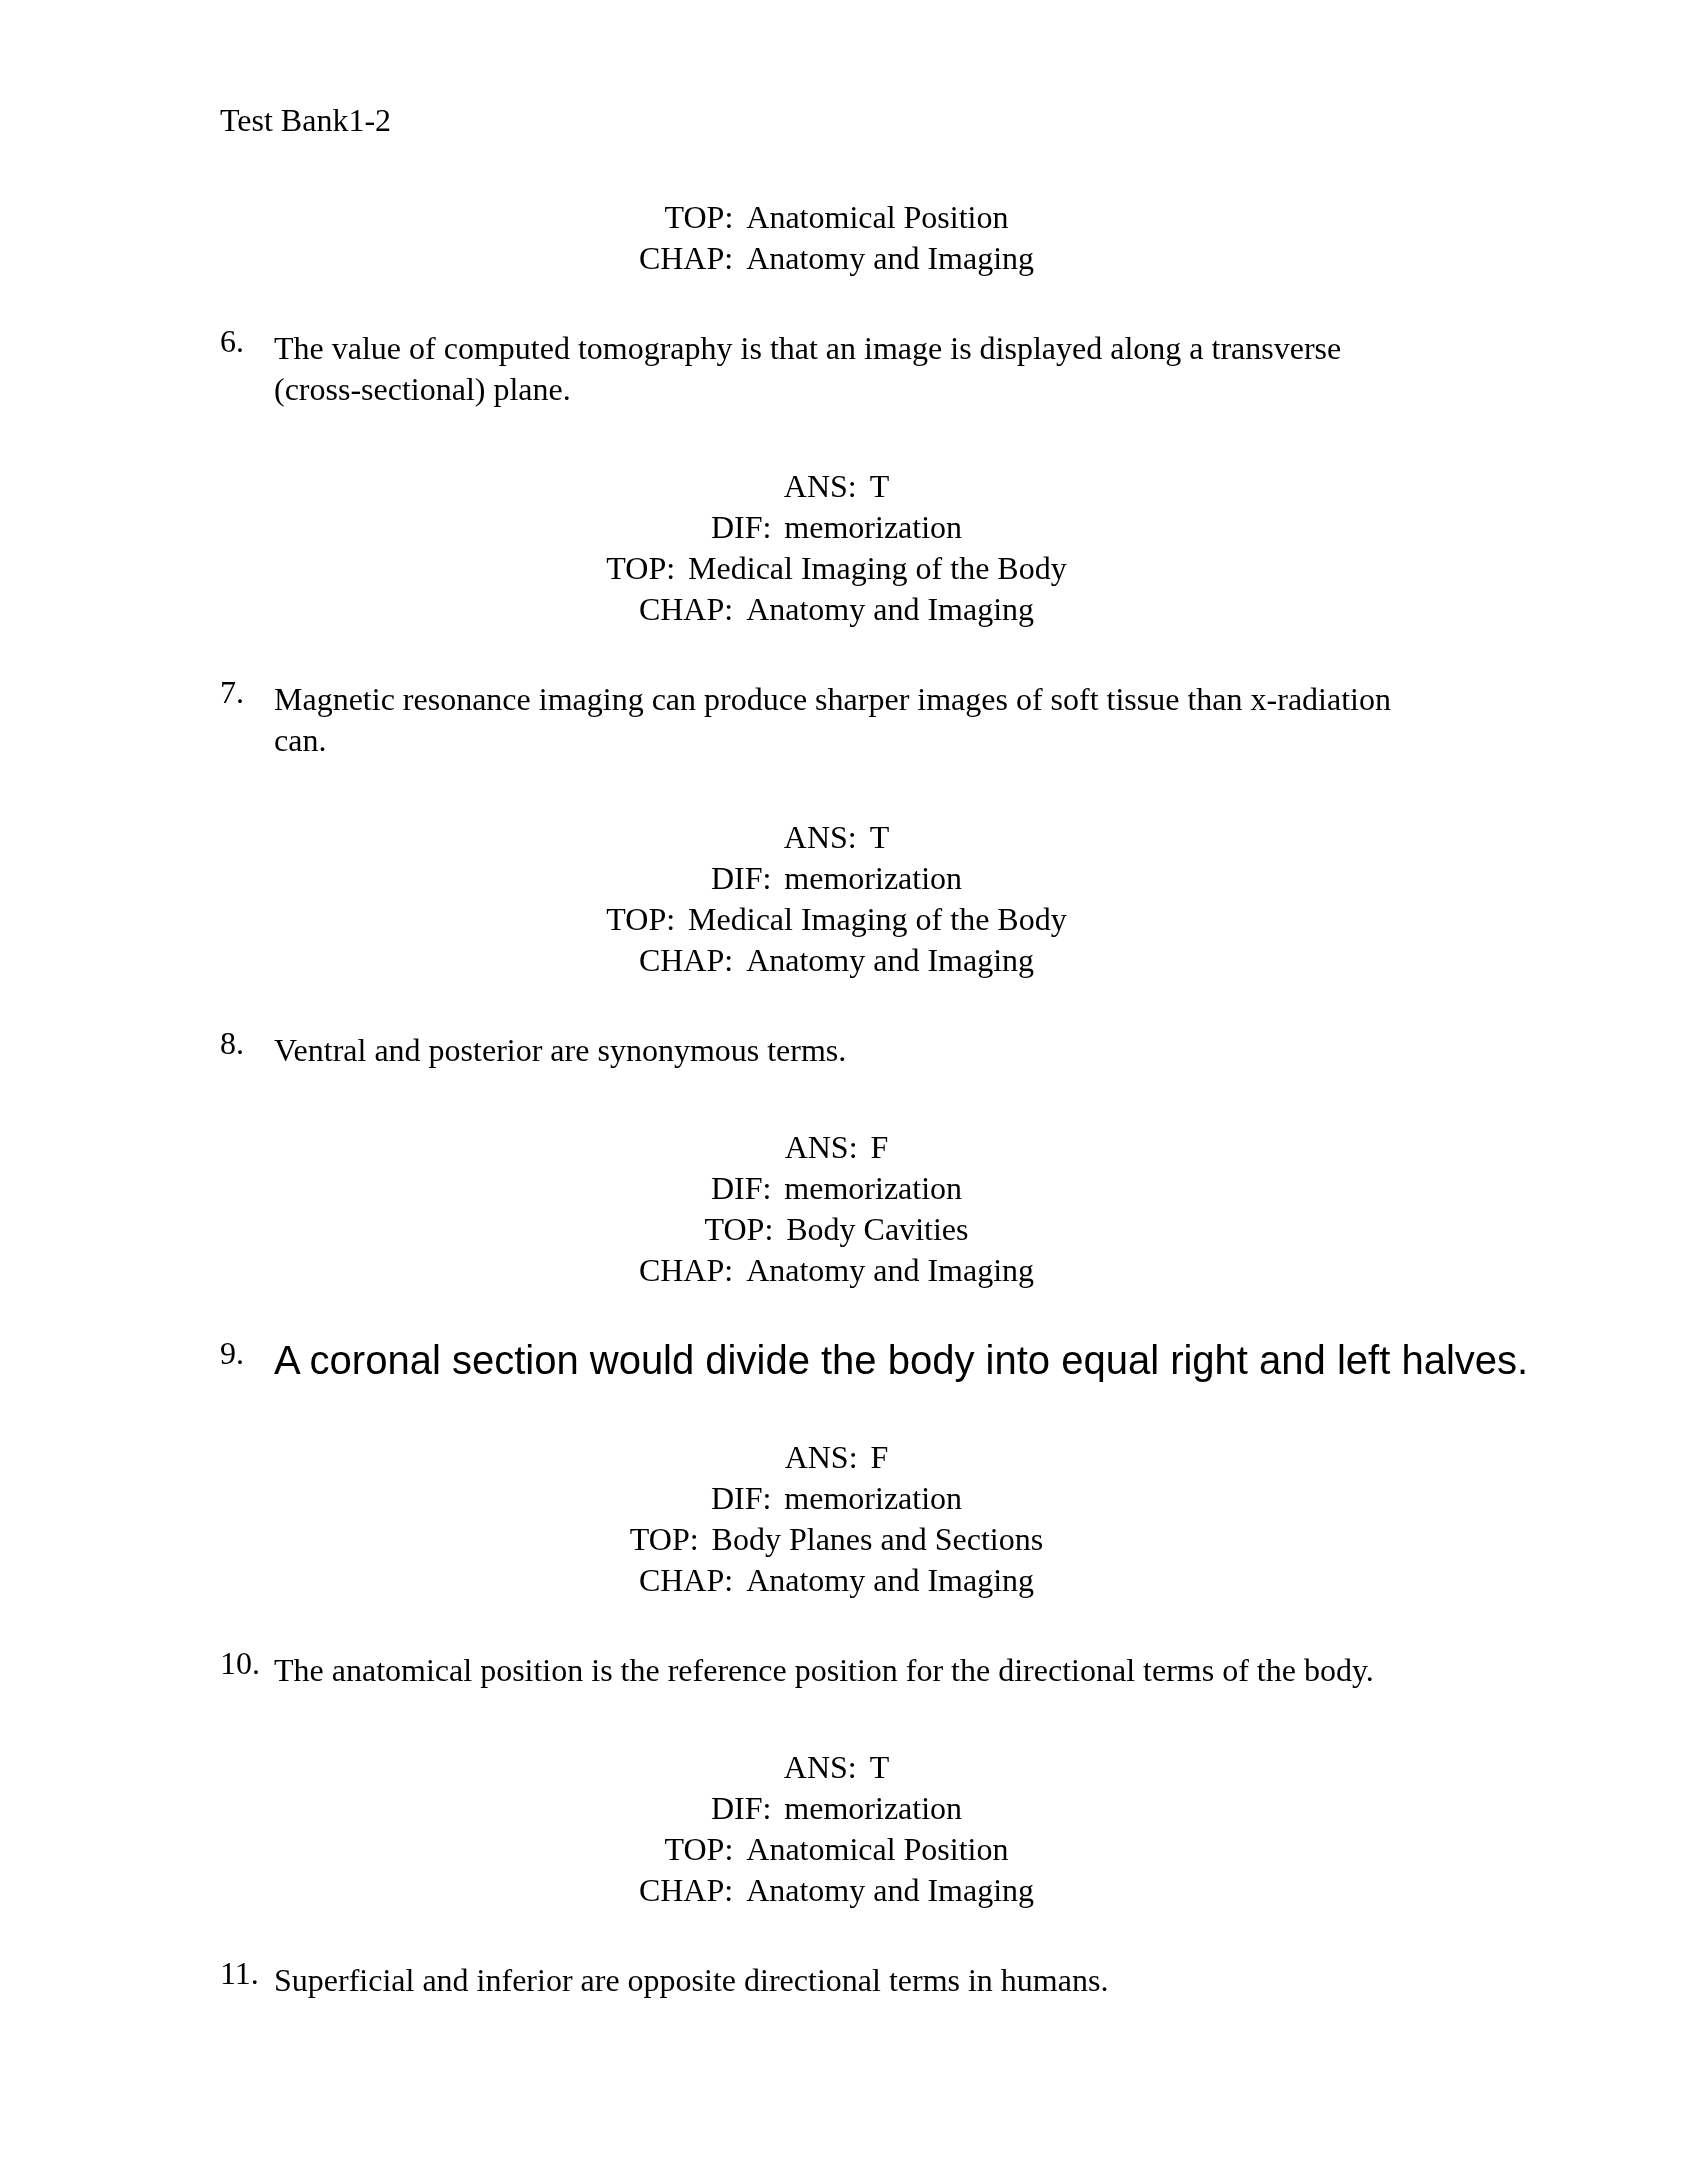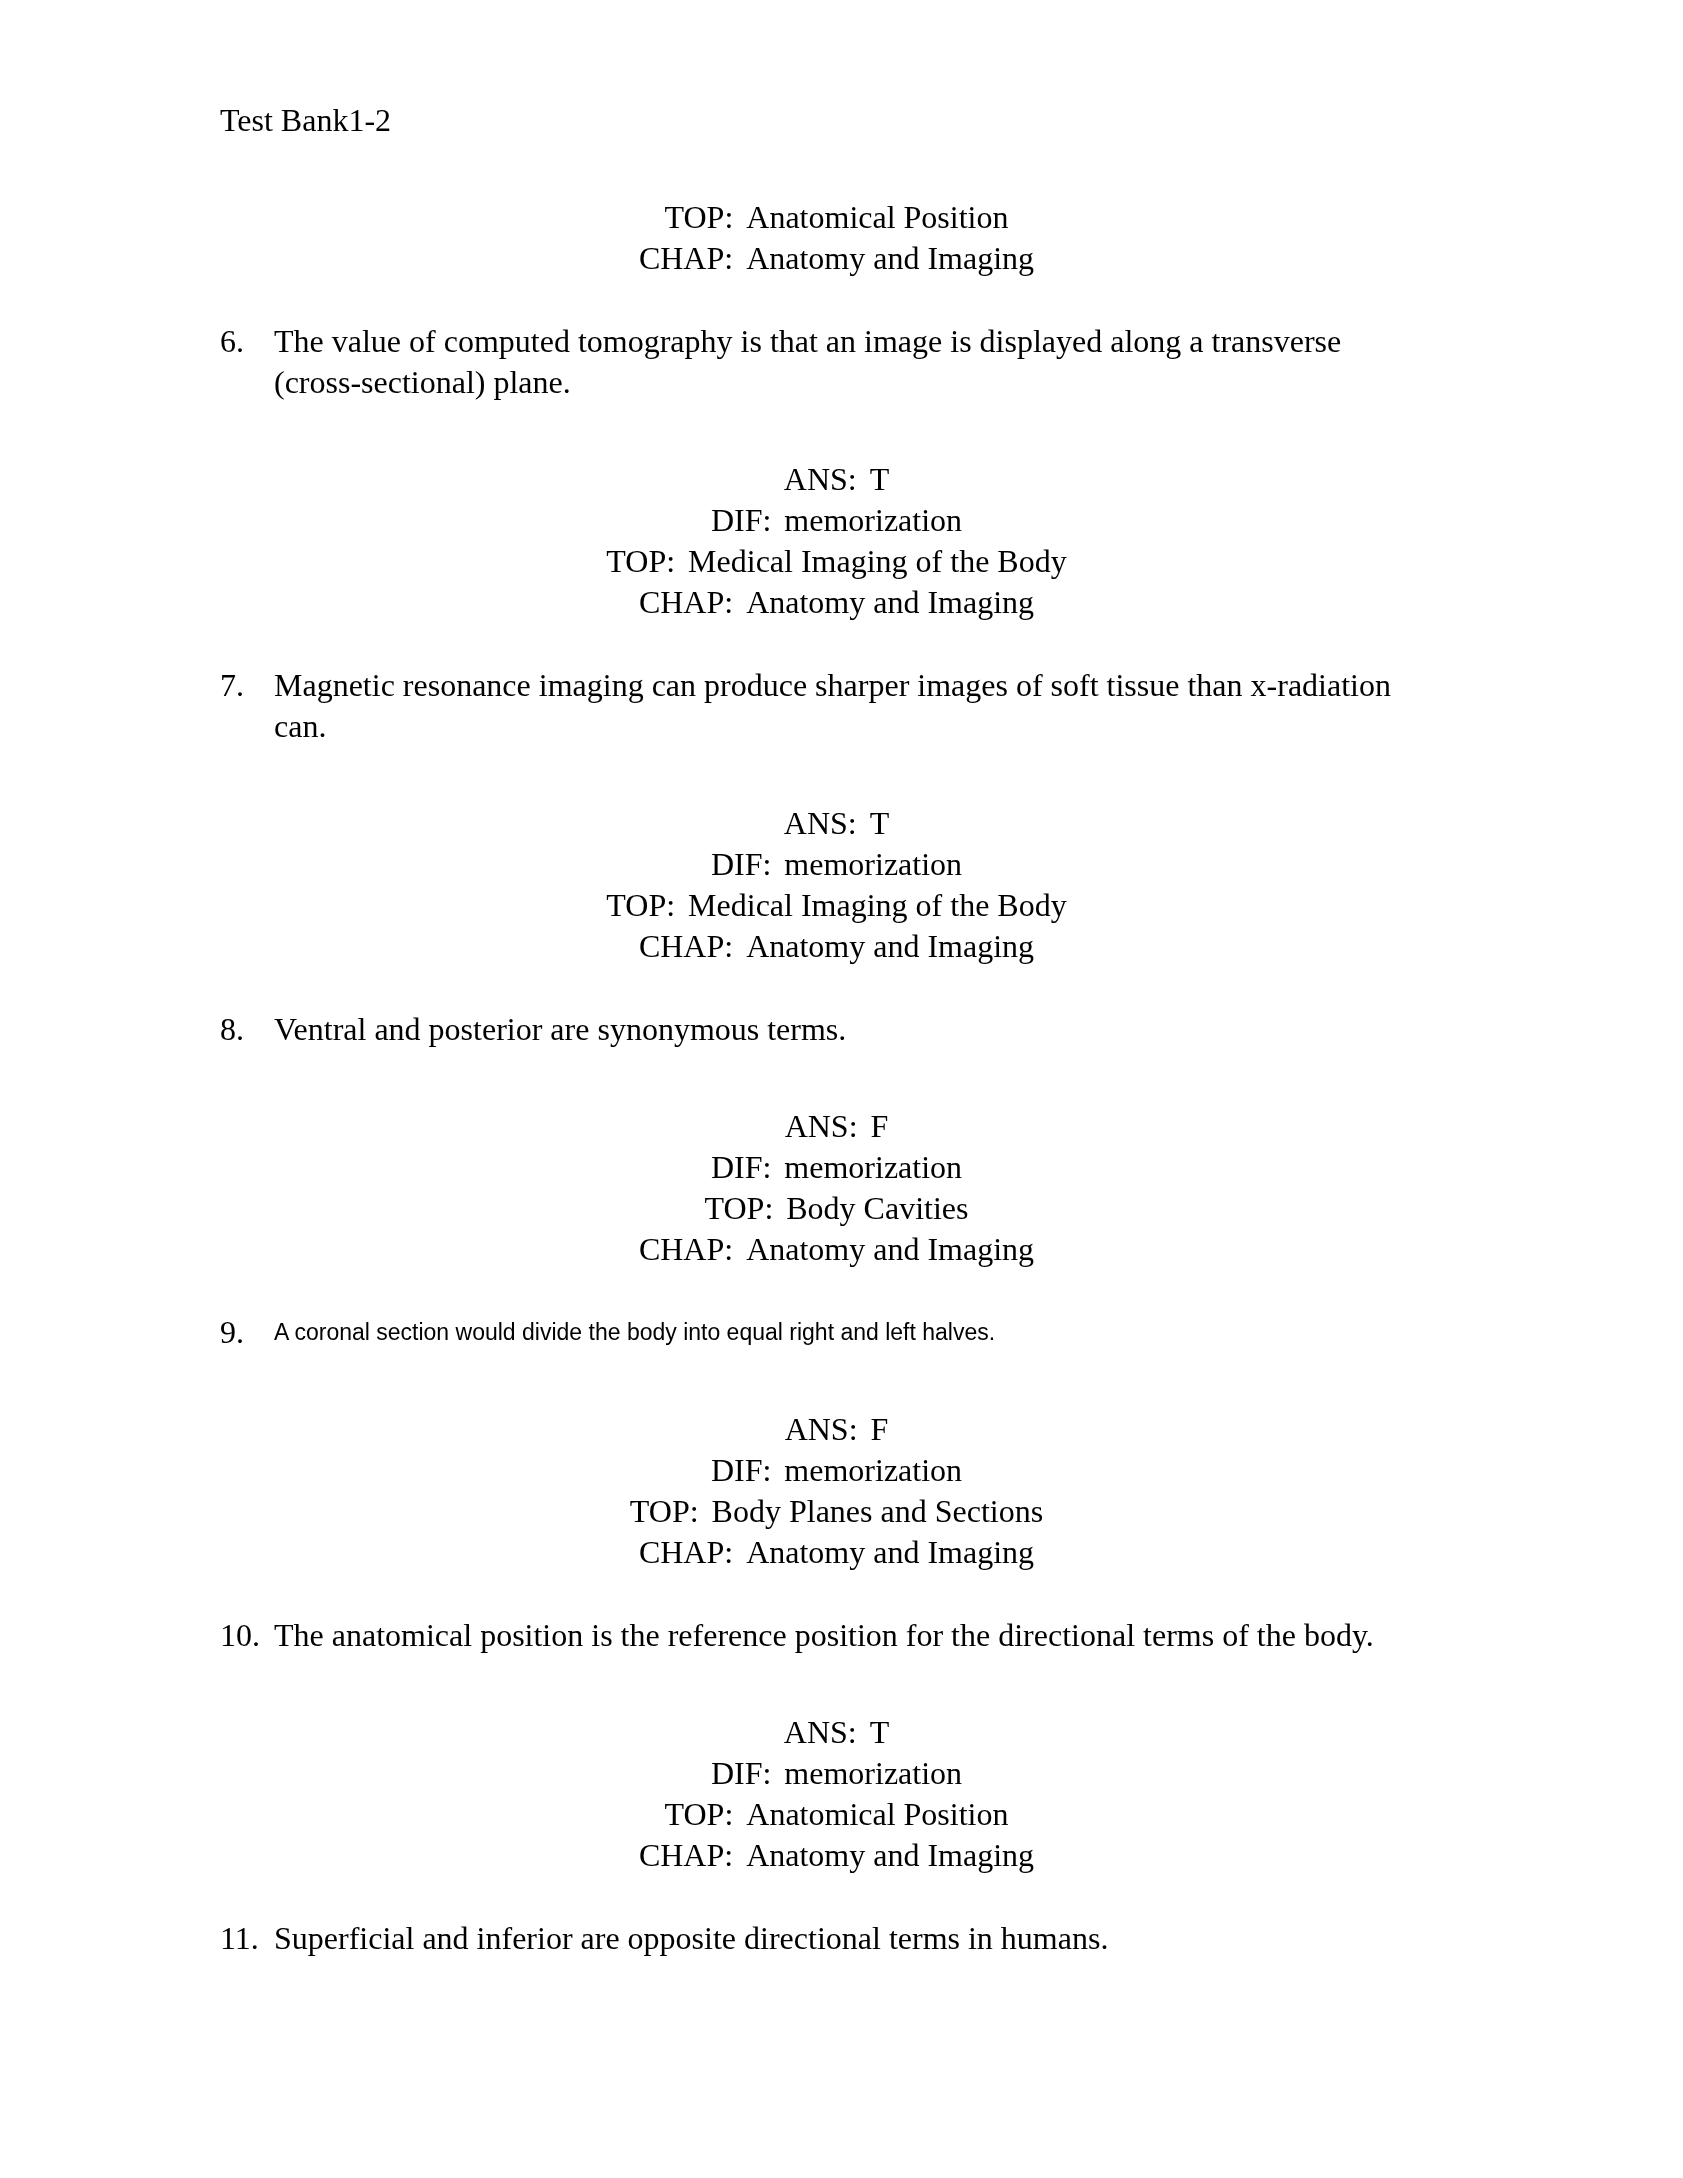--- a/index.html
+++ b/index.html
@@ -29,25 +29,25 @@
   .meta-value { margin-left: 13px; }
   .question {
     display: flex;
     margin-top: 42px;
     align-items: flex-start;
   }
   .q-num {
     flex: 0 0 54px;
     width: 54px;
   }
-  .q-text { flex: 1 1 auto; }
+  .q-text { flex: 1 1 auto; margin-top: 7px; }
   .q-line { white-space: nowrap; }
   .question.sans .q-line {
     font-family: "Liberation Sans", sans-serif;
-    font-size: 23px;
+    font-size: 40px;
   }
   .it { }
 </style>
 </head>
 <body>
 
 <div class="content">
   <div class="page-header">
     <span>Test Bank</span>
     <span>1-2</span>

